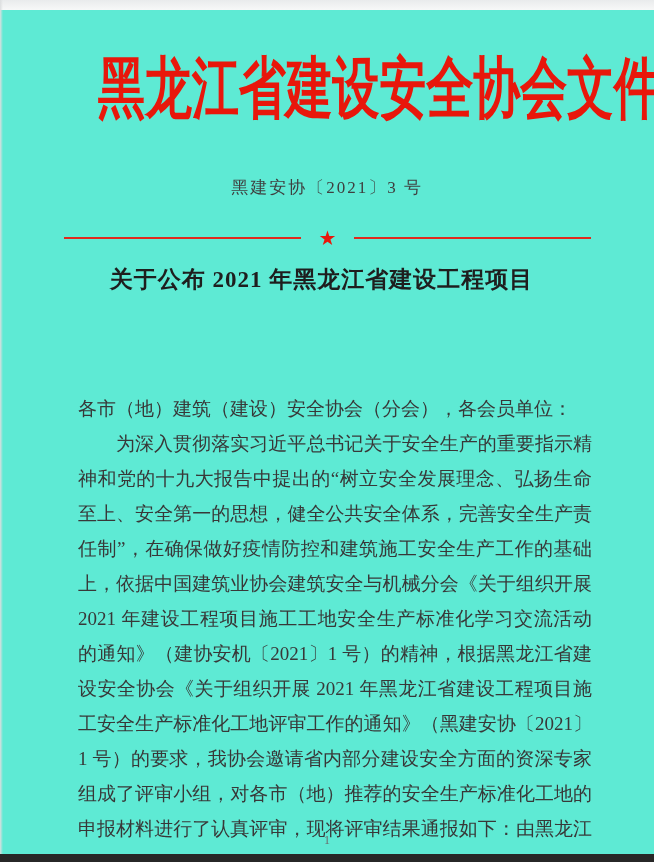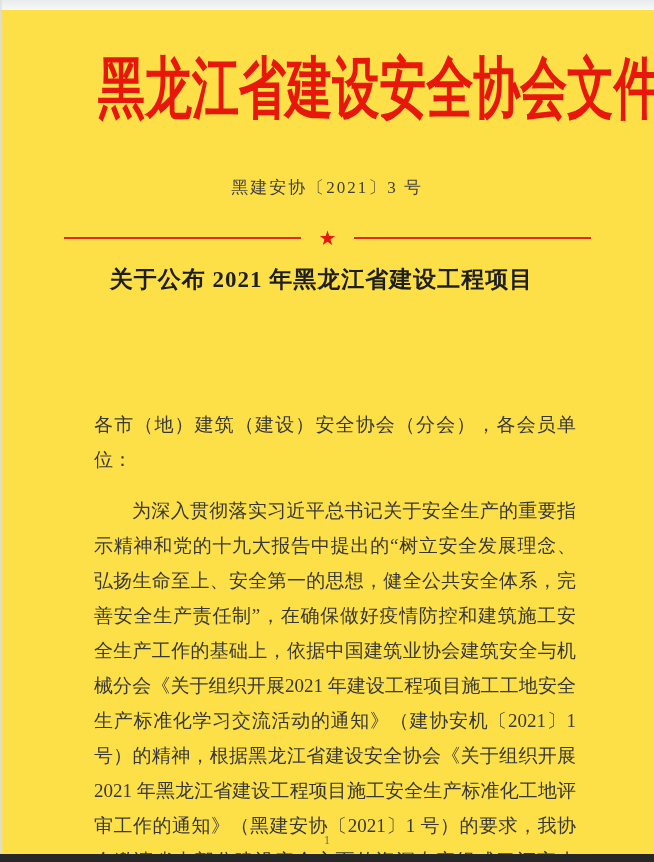--- a/index.html
+++ b/index.html
@@ -6,21 +6,21 @@
     margin: 0;
     padding: 0;
     background: #ffffff;
     font-family: "Liberation Serif", "DejaVu Serif", serif;
   }
   .page {
     position: relative;
     width: 654px;
     height: 862px;
     margin: 0 auto;
-    background: #fde047;
+    background: #5eead4;
     overflow: hidden;
     box-sizing: border-box;
   }
   .scan-top-edge {
     position: absolute;
     top: 0; left: 0; right: 0;
     height: 10px;
     background: linear-gradient(to bottom, #e9ebec, #f7f8f8);
   }
   .scan-left-edge {
@@ -99,21 +99,21 @@
     position: absolute;
     top: 391px;
     left: 78px;
     width: 514px;
     color: #383838;
     font-size: 19px;
     line-height: 35px;
     text-align: justify;
   }
   .doc-body p {
-    margin: 16px;
+    margin: 0;
   }
   .doc-body .para {
     text-indent: 2em;
   }
   .page-number {
     position: absolute;
     bottom: 14px;
     left: 0;
     width: 654px;
     text-align: center;

